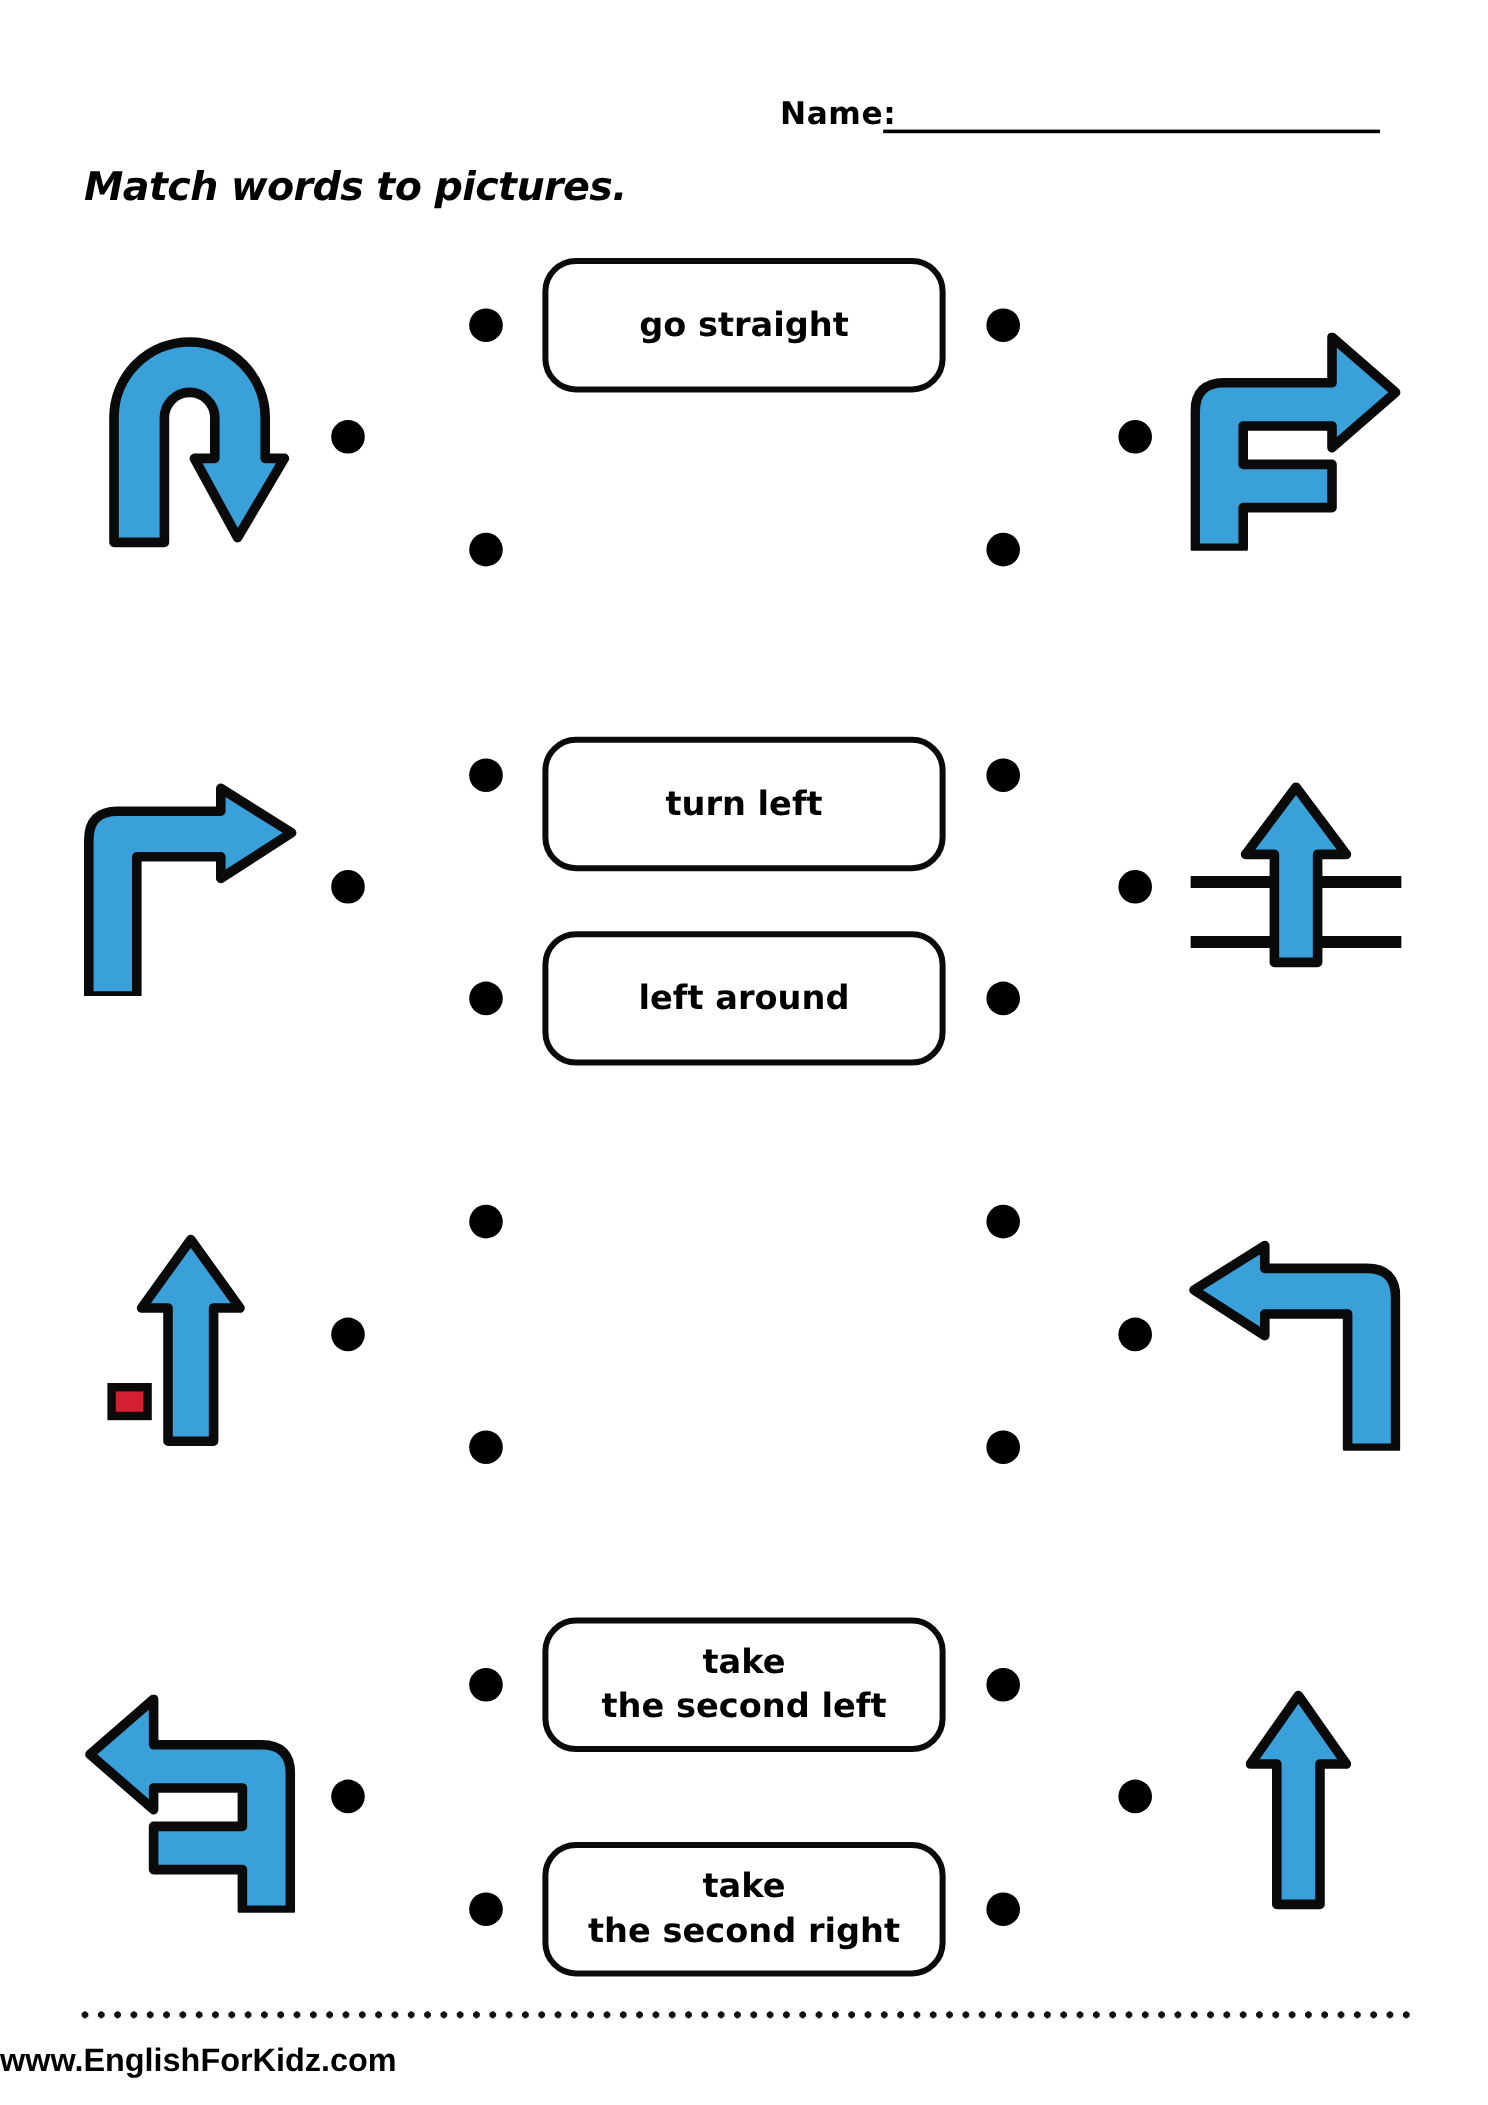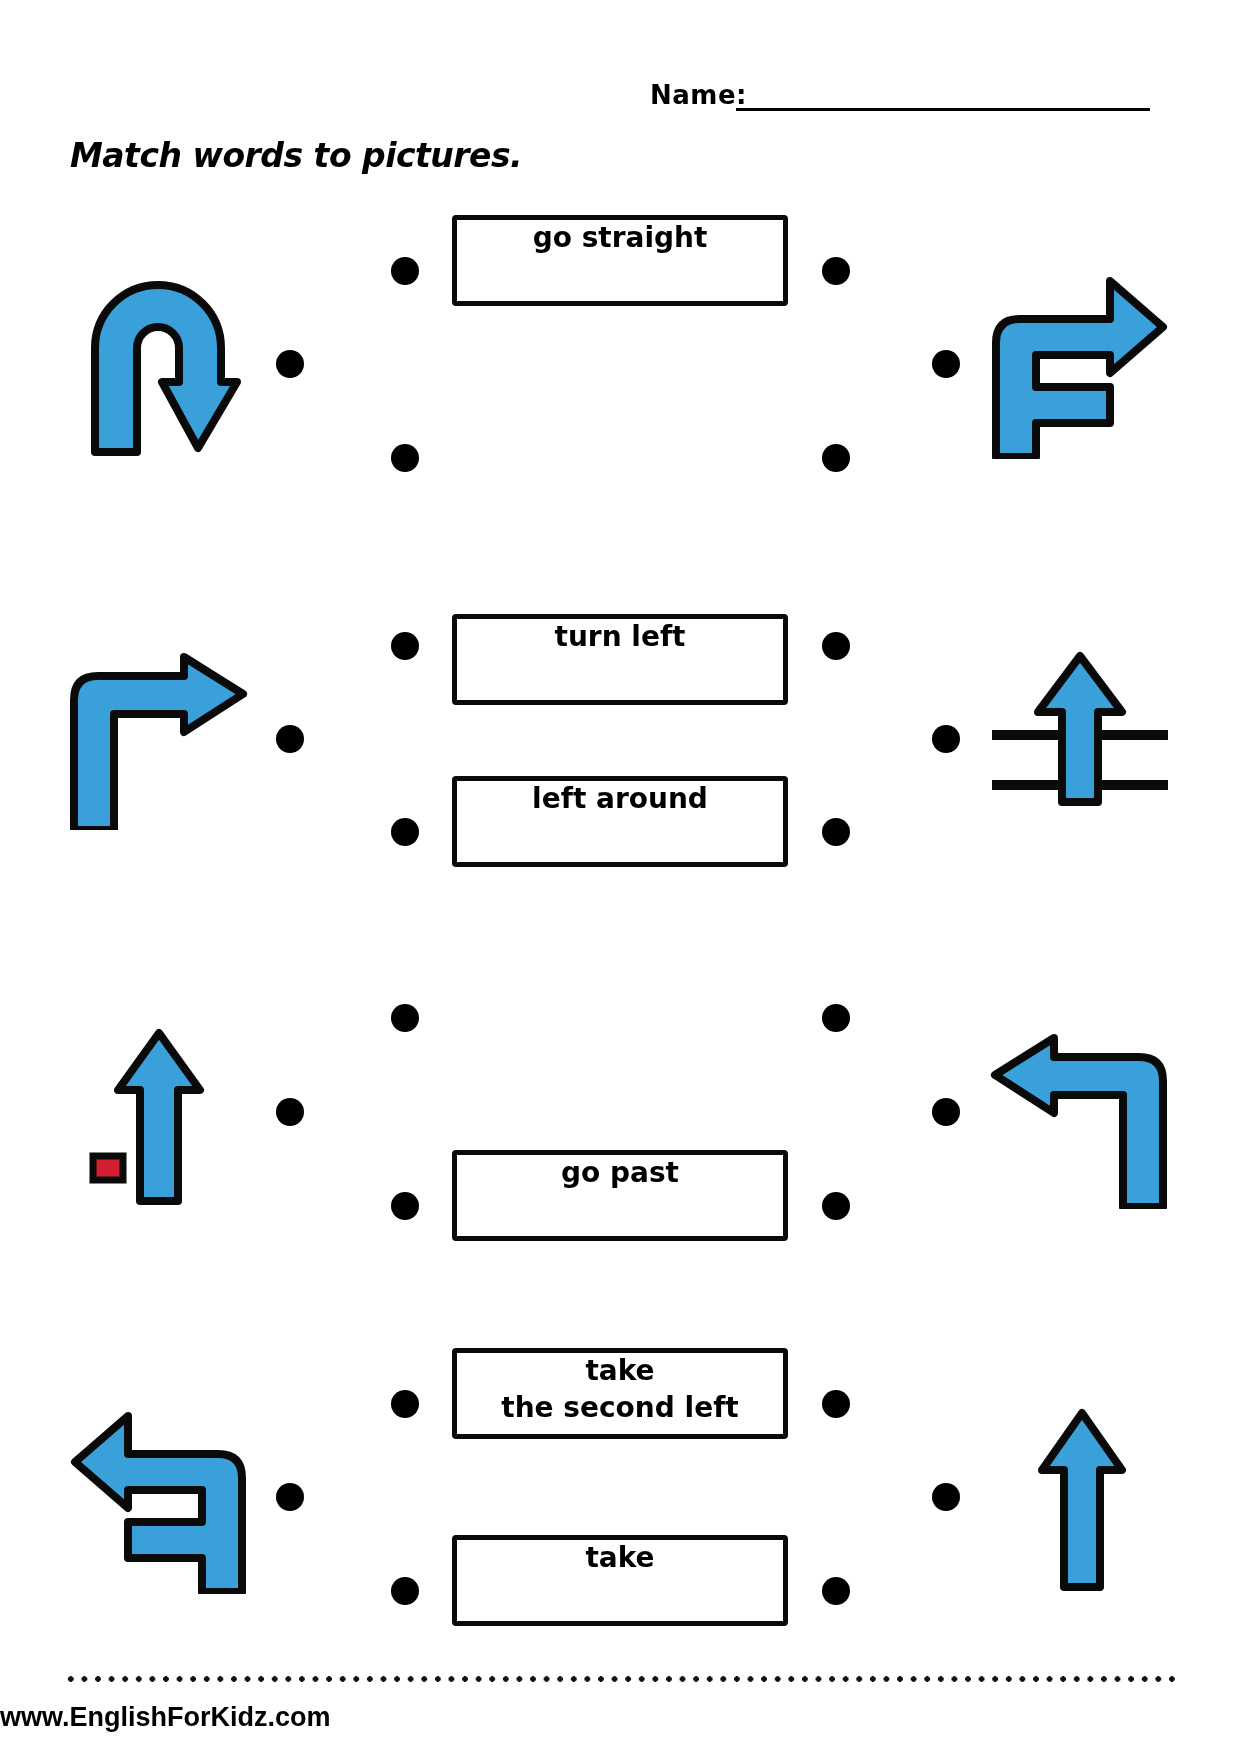--- a/index.html
+++ b/index.html
@@ -6,23 +6,23 @@
   .page{position:relative;width:1240px;height:1754px;background:#ffffff;overflow:hidden;
         font-family:"DejaVu Sans",sans-serif;color:#000;}
   
   .name-label{position:absolute;left:650px;top:80px;font-size:26px;font-weight:700;
               letter-spacing:0.5px;}
   .name-line{position:absolute;left:736px;top:78px;width:414px;height:30px;
              border-bottom:3px solid #000;}
   .page-title{position:absolute;left:70px;top:136px;margin:0;font-size:33px;font-weight:800;
               letter-spacing:-0.5px;font-style:italic;}
   
-  .word-box{position:absolute;left:452px;width:336px;height:91px;box-sizing:border-box;
-            border:5px solid #0a0a0a;border-radius:4px;background:#fff;
-            display:flex;flex-direction:column;align-items:center;
+  .word-box{position:absolute;left:452px;width:336px;height:112px;box-sizing:border-box;
+            border:5px solid #0a0a0a;border-radius:28px;background:#fff;
+            display:flex;flex-direction:column;align-items:center;justify-content:center;
             text-align:center;}
   .word-box span{display:block;font-size:28px;font-weight:700;line-height:1.32;}
   .b0{top:215px}.b1{top:402px}.b2{top:614px}.b3{top:776px}
   .b4{top:962px}.b5{top:1150px}.b6{top:1348px}.b7{top:1535px}
   
   .dot{position:absolute;width:28px;height:28px;border-radius:50%;background:#000;}
   
   .pic{position:absolute;}
   .pic svg{display:block;}
   .pic path.arrow{stroke:#0a0a0a;stroke-width:8;stroke-linejoin:round;}
@@ -48,30 +48,27 @@
     <span></span>
   </div>
   <div class="word-box b2">
     <span>turn left</span>
     <span></span>
   </div>
   <div class="word-box b3">
     <span>left around</span>
     <span></span>
   </div>
-  <div class="word-box b5">
-    <span>go past</span>
-    <span></span>
-  </div>
   <div class="word-box b6">
     <span>take</span>
     <span>the second left</span>
   </div>
   <div class="word-box b7">
     <span>take</span>
+    <span>the second right</span>
   </div>
 
   <div class="dot" style="left:391px;top:257px"></div>
   <div class="dot" style="left:391px;top:444px"></div>
   <div class="dot" style="left:391px;top:632px"></div>
   <div class="dot" style="left:391px;top:818px"></div>
   <div class="dot" style="left:391px;top:1004px"></div>
   <div class="dot" style="left:391px;top:1192px"></div>
   <div class="dot" style="left:391px;top:1390px"></div>
   <div class="dot" style="left:391px;top:1577px"></div>

